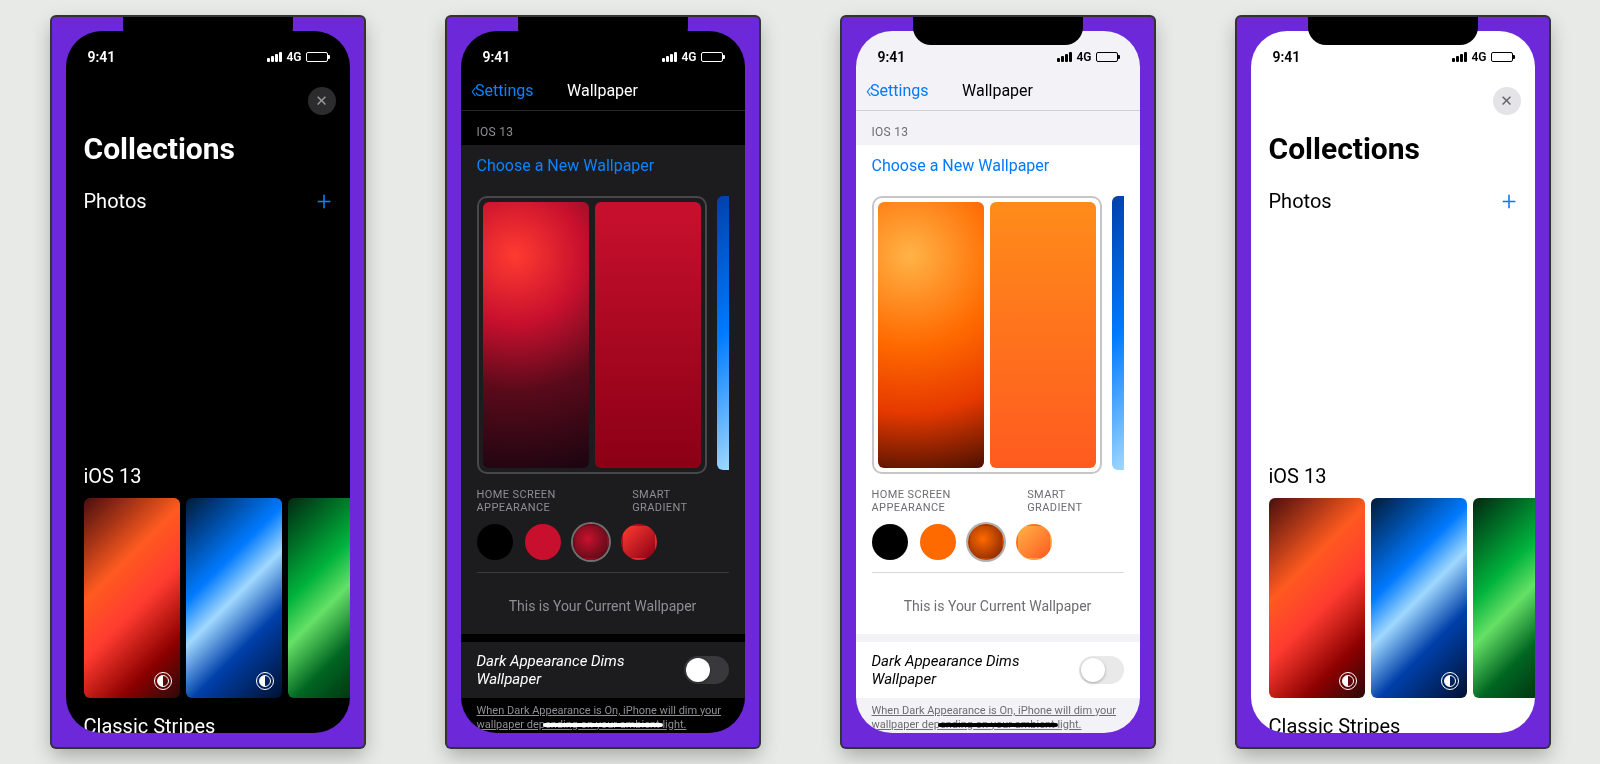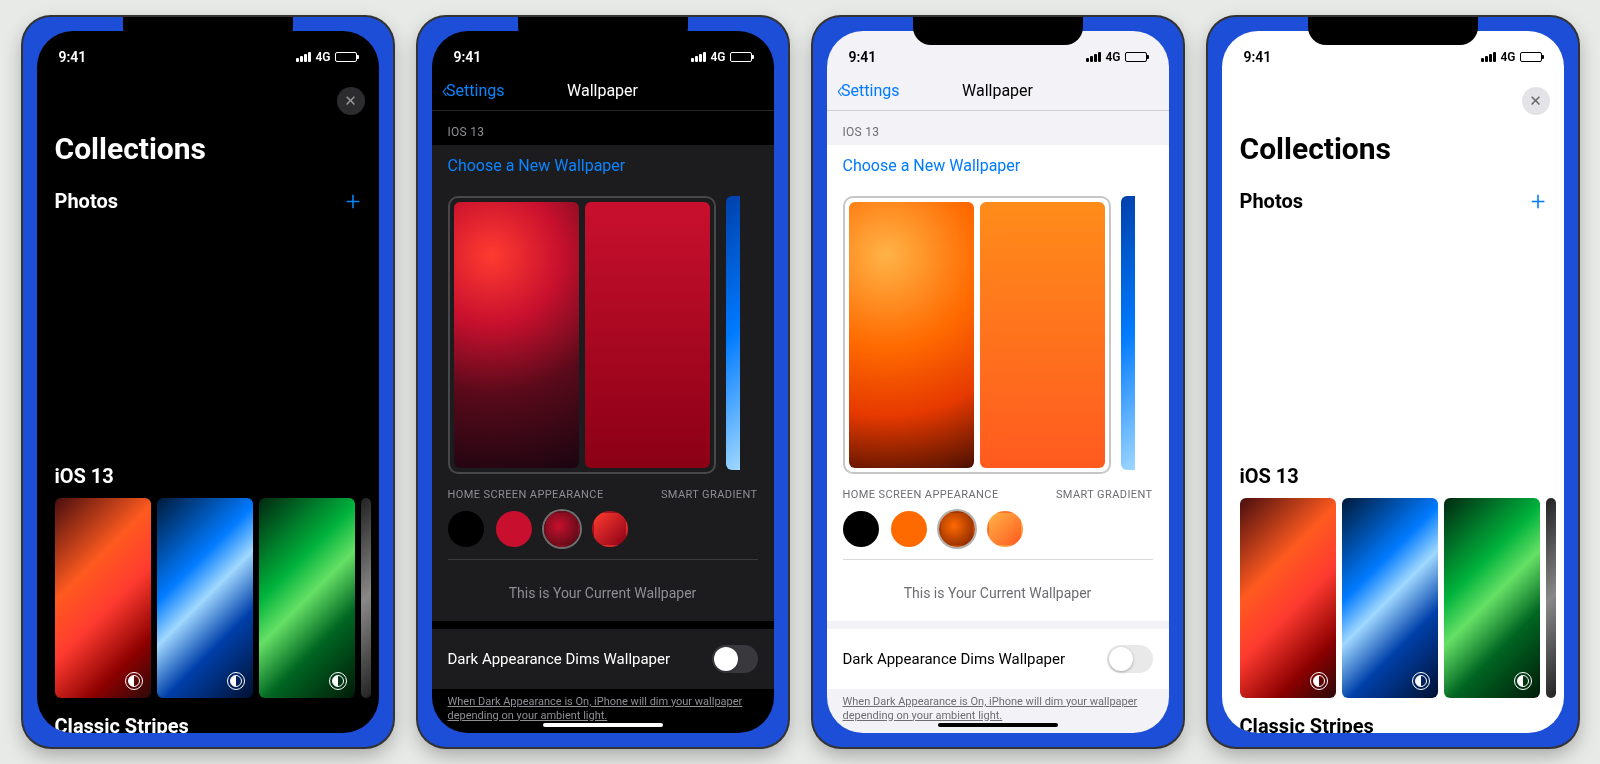--- a/index.html
+++ b/index.html
@@ -8,24 +8,24 @@
     font-family: -apple-system, BlinkMacSystemFont, "Segoe UI", Roboto, sans-serif;
     width: 1600px;
     height: 764px;
     display: flex;
     justify-content: space-around;
     align-items: center;
     padding: 20px 10px;
   }
 
   .phone {
-    width: 370px;
+    width: 312px;
     height: 730px;
-    background: #1d4ed8;
-    border-radius: 28px;
+    background: #6d28d9;
+    border-radius: 4px;
     padding: 14px;
     position: relative;
     box-shadow: 0 0 0 2px #333, 0 8px 20px rgba(0,0,0,0.3);
   }
   .screen {
     width: 100%;
     height: 100%;
     border-radius: 36px;
     overflow: hidden;
     position: relative;
@@ -72,21 +72,21 @@
     width: 28px; height: 28px;
     border-radius: 50%;
     display: flex; align-items:center; justify-content:center;
     font-size: 15px;
   }
   .screen.dark .close-btn { background: #2c2c2e; color: #999; }
   .screen.light .close-btn { background: #e4e4e8; color: #666; }
 
   .coll-title { font-size: 30px; font-weight: 700; padding: 60px 18px 8px; }
   .row-header { display:flex; justify-content:space-between; align-items:center; padding: 12px 18px 6px; }
-  .row-header .label { font-size: 20px; font-weight: 700; }
+  .row-header .label { font-size: 20px; font-weight: 400; }
   .plus { font-size: 26px; font-weight: 300; color: #0a84ff; }
   .screen.light .plus { color: #007aff; }
 
   .gap { height: 230px; }
 
   .thumb-row { display:flex; gap:6px; padding: 4px 18px; overflow:hidden; }
   .thumb { width: 96px; height: 200px; border-radius: 6px; position:relative; flex-shrink:0; }
   .thumb.orange { background: linear-gradient(135deg, #4a0e0e 0%, #ff5a1f 35%, #ff3b30 55%, #8b0000 80%, #2b0a0a 100%); }
   .thumb.blue { background: linear-gradient(135deg, #001a3a 0%, #007aff 35%, #a0d8ff 50%, #0040aa 70%, #001030 100%); }
   .thumb.green { background: linear-gradient(135deg, #002810 0%, #00b33c 35%, #66e066 50%, #006622 70%, #001a08 100%); }
@@ -132,21 +132,21 @@
   .dot.black{background:#000;} 
   .dot.red-solid{background:#c8102e;} .dot.red-grad{background:linear-gradient(135deg,#ff3b30,#8b0015);} 
   .dot.org-solid{background:#ff6a00;} .dot.org-grad{background:linear-gradient(135deg,#ffb347,#ff5a1f);}
   .dot.red-dark{background:radial-gradient(circle at 40% 40%,#c8102e,#4a0a12);}
   .dot.org-dark{background:radial-gradient(circle at 40% 40%,#ff6a00,#7a2000);}
 
   .divider { height:0.5px; background:rgba(128,128,128,0.3); margin:12px 0;}
   .current-label { text-align:center; font-size:14px; padding:6px 0 14px;margin-top:19px;}
   .screen.dark .current-label{color:#8e8e93;} .screen.light .current-label{color:#6d6d72;}
 
-  .toggle-row { display:flex; justify-content:space-between; align-items:center; padding:16px 16px; font-size:15px;}
+  .toggle-row { display:flex; justify-content:space-between; align-items:center; padding:10px 16px; font-size:15px;font-style:italic;}
   .screen.dark .toggle-row{background:#1c1c1e;} .screen.light .toggle-row{background:#fff;}
   .toggle { width:46px; height:28px; border-radius:14px; position:relative; }
   .screen.dark .toggle{background:#39393d;} .screen.light .toggle{background:#e9e9ea;}
   .toggle .knob{position:absolute; top:2px; left:2px; width:24px; height:24px; border-radius:50%; background:#fff; box-shadow:0 1px 3px rgba(0,0,0,0.3);}
 
   .footer-text { font-size:11px; padding:6px 16px; line-height:1.3;text-decoration:underline;}
   .screen.dark .footer-text{color:#8e8e93;} .screen.light .footer-text{color:#6d6d72;}
 
   .home-ind { position:absolute; bottom:6px; left:50%; transform:translateX(-50%); width:120px; height:4px; border-radius:2px;}
   .screen.dark .home-ind{background:#fff;} .screen.light .home-ind{background:#000;}

